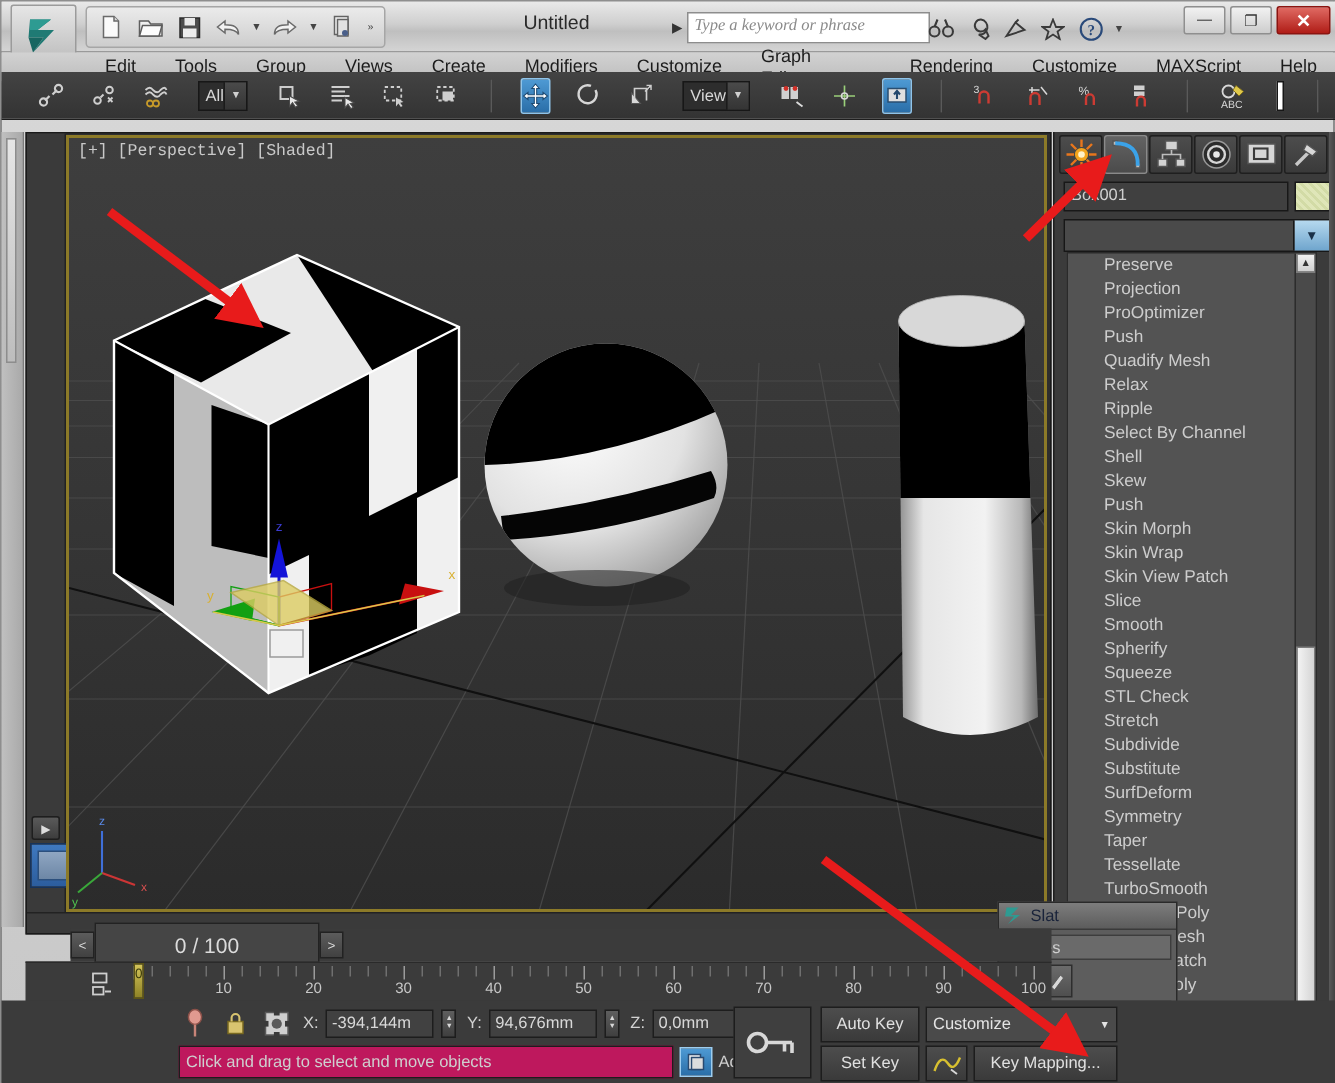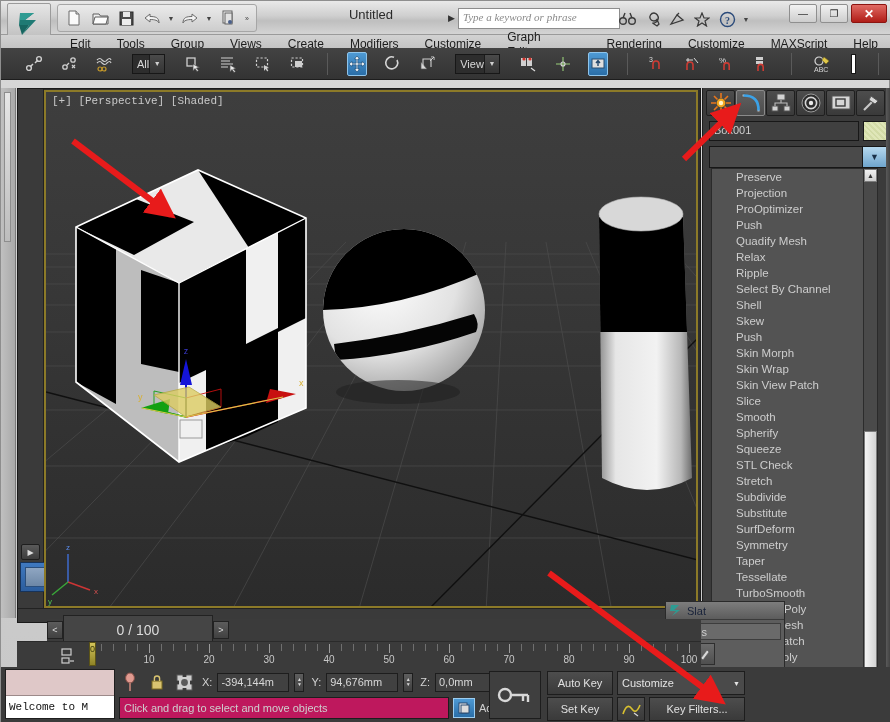--- a/index.html
+++ b/index.html
@@ -1082,24 +1082,20 @@
       <div class="ticklabel" style="left:600px;">100</div>
     </div>
 
     <div class="frameptr">
       <span>0</span>
     </div>
   </div>
 
   <div class="statusarea">
 
-    <div class="mcrpanel">
-      <div class="mcrtop"></div>
-      <div class="mcrbot">Welcome to M</div>
-    </div>
 
     <div class="coordbar">
       <div class="sicon">
         <svg width="14" height="20" viewBox="0 0 14 20">
             <ellipse cx="7" cy="6" rx="4.4" ry="5" fill="#e09a90" stroke="#8a5048"></ellipse>
             <path d="M7 11 L7 19" stroke="#c88478" stroke-width="1.6"></path>
           </svg>
       </div>
       <div class="sicon">
         <svg width="14" height="16" viewBox="0 0 14 16">
@@ -1164,21 +1160,21 @@
       <div class="selcombo">
         <span>Customize</span>
         <span class="carr2">▼</span>
       </div>
       <div class="curvebtn">
         <svg width="20" height="18" viewBox="0 0 20 18">
             <path d="M2 14 q4 -12 9 -5 q4 6 8 -4" fill="none" stroke="#d8c030" stroke-width="1.6"></path>
             <path d="M13 13 L17 16" stroke="#d8d8d8" stroke-width="1.2"></path>
           </svg>
       </div>
-      <div class="keyfilters">Key Filters...</div>
+      <div class="keyfilters">Key Mapping...</div>
     </div>
   </div>
 
   <svg class="arrows" width="890" height="722" viewBox="0 0 890 722">
     <defs>
       <marker id="ah" viewBox="0 0 10 10" refX="8" refY="5" markerWidth="5" markerHeight="5" orient="auto-start-reverse">
         <path d="M 0 0 L 10 5 L 0 10 z" fill="#e81b1b"></path>
       </marker>
     </defs>
     <line x1="72" y1="140" x2="170" y2="214" stroke="#e81b1b" stroke-width="6" marker-end="url(#ah)"></line>

